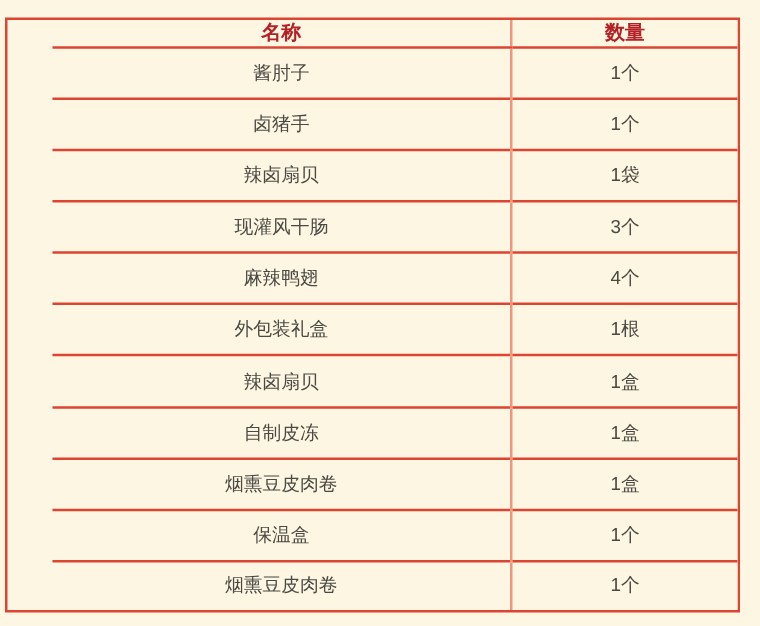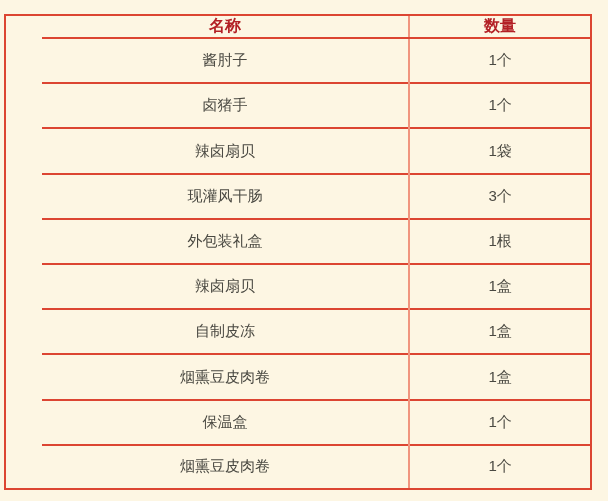--- a/index.html
+++ b/index.html
@@ -91,20 +91,24 @@
           </tr>
           <tr>
             <td>辣卤扇贝</td>
             <td>1袋</td>
           </tr>
           <tr>
             <td>现灌风干肠</td>
             <td>3个</td>
           </tr>
           <tr>
+            <td>麻辣鸭翅</td>
+            <td>4个</td>
+          </tr>
+          <tr>
             <td>外包装礼盒</td>
             <td>1根</td>
           </tr>
           <tr>
             <td>辣卤扇贝</td>
             <td>1盒</td>
           </tr>
           <tr>
             <td>自制皮冻</td>
             <td>1盒</td>

